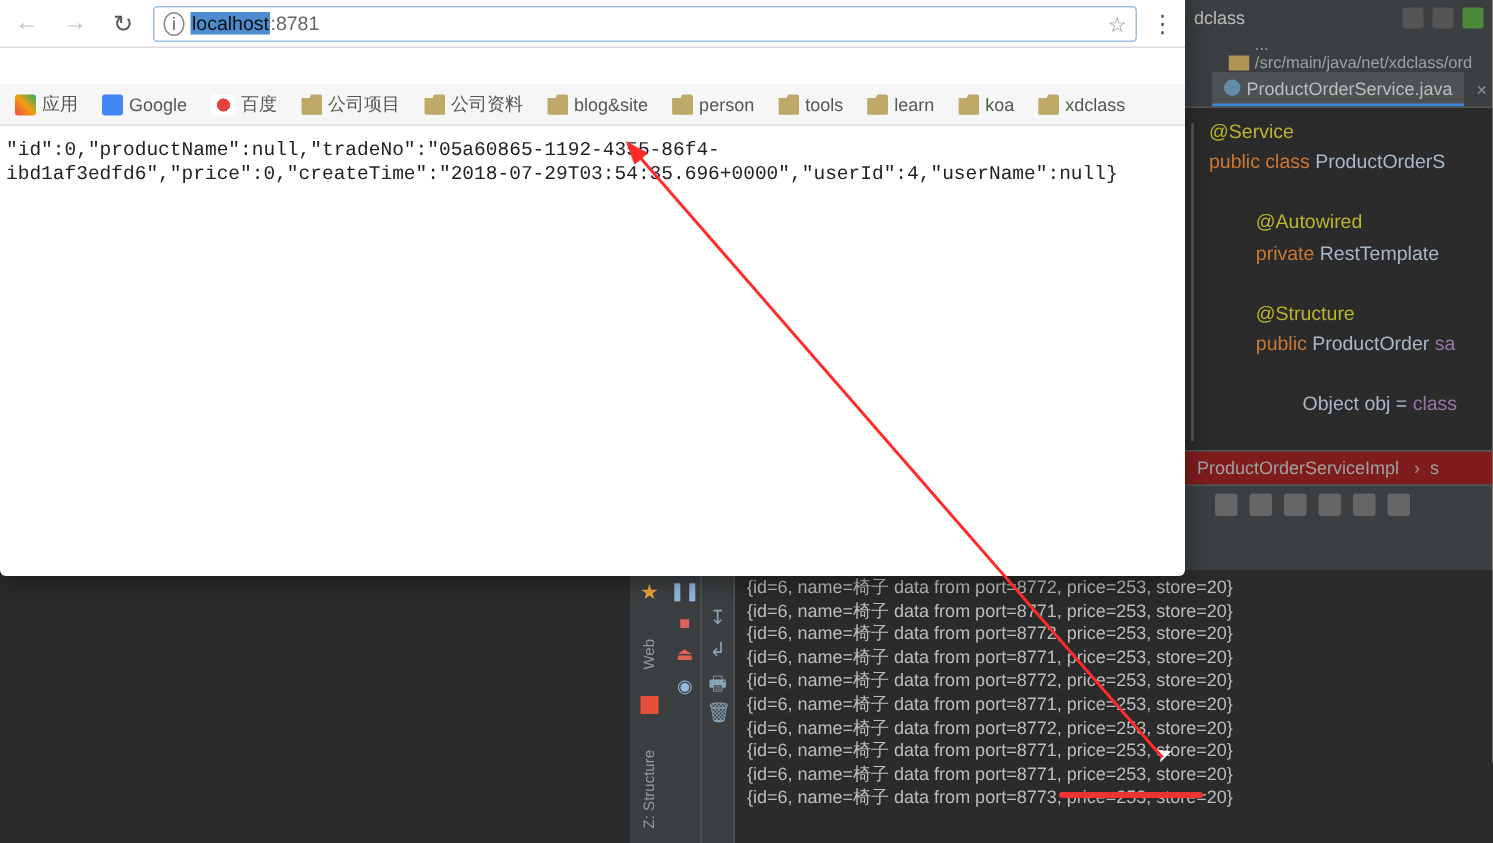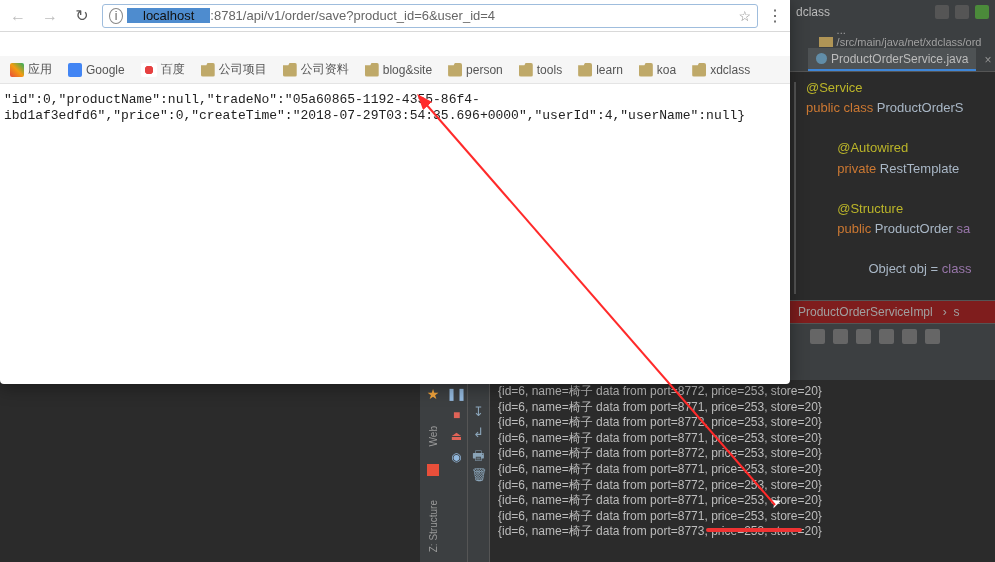--- a/index.html
+++ b/index.html
@@ -14,21 +14,21 @@
       display:flex; align-items:center; gap:8px; padding:4px 6px; height:32px;
       border-bottom:1px solid #d9d9d9;
     }
     .nav-btn { width:24px; height:20px; display:flex; align-items:center; justify-content:center; color:#5a5a5a; font-size:16px; cursor:pointer; }
     .nav-btn.disabled { color:#bdbdbd; cursor:default; }
     .url-box { flex:1; height:24px; border:1px solid #9fbddd; border-radius:3px; background:#fff;
       display:flex; align-items:center; padding:0 6px; font-size:13px; color:#333; position:relative; }
     .https-ico { font-size:12px; color:#636363; margin-right:4px; width:14px; text-align:center; border:1px solid #888; border-radius:50%; }
     .url-host { color:#111; }
     .url-path { color:#666; }
-    .url-sel { background:#4e8ccf; color:#fff; padding:0 16px; }
+    .url-sel { background:#4e8ccf; color:#fff; padding:0 1px; }
     .star { position:absolute; right:6px; font-size:14px; color:#888; }
     .menu-dots { width:18px; height:24px; display:flex; align-items:center; justify-content:center; color:#5a5a5a; font-size:16px; cursor:pointer; }
 
     .bookmark-row {
       display:flex; align-items:center; gap:16px; padding:4px 10px; height:28px;
       font-size:12px; color:#555; border-bottom:1px solid #e4e4e4; background:#f6f6f6;margin-top:24px;
     }
     .bm { display:flex; align-items:center; gap:4px; cursor:pointer; }
     .bm .ico { width:14px; height:14px; border-radius:2px; }
     .bm-apps .ico { background:linear-gradient(45deg,#e74c3c,#f39c12,#27ae60); }
@@ -106,21 +106,20 @@
 
 <div class="browser">
   <div class="addr-row">
     <div class="nav-btn disabled">←</div>
     <div class="nav-btn disabled">→</div>
     <div class="nav-btn">↻</div>
     <div class="url-box">
       <span class="https-ico">i</span>
       <span class="url-sel"><span class="url-host">localhost</span></span>
         <span class="url-path">:8781</span>
-        <span class="url-path">/api/v1/order/save?product_id=6&amp;user_id=4</span>
       <span class="star">☆</span>
     </div>
     <div class="menu-dots">⋮</div>
   </div>
   <div class="bookmark-row">
     <div class="bm bm-apps">
         <span class="ico"></span>
         <span>应用</span>
       </div>
     <div class="bm bm-google">

